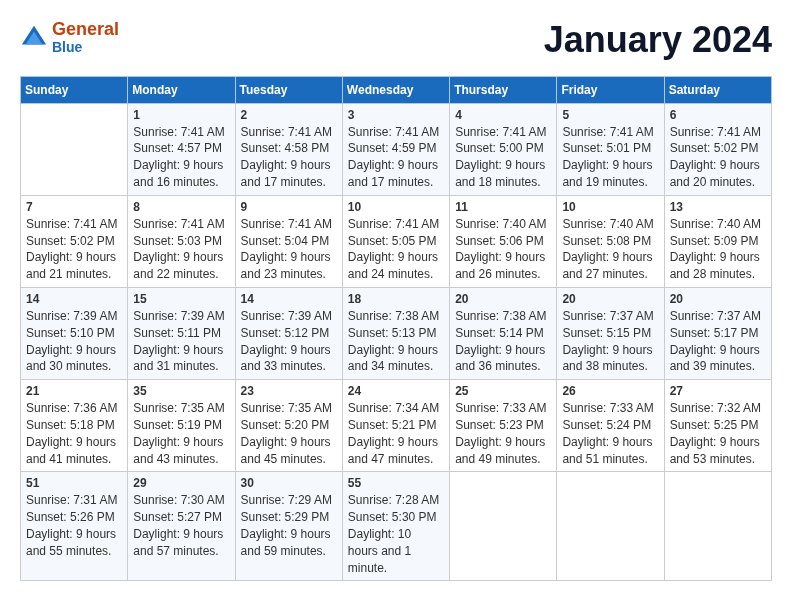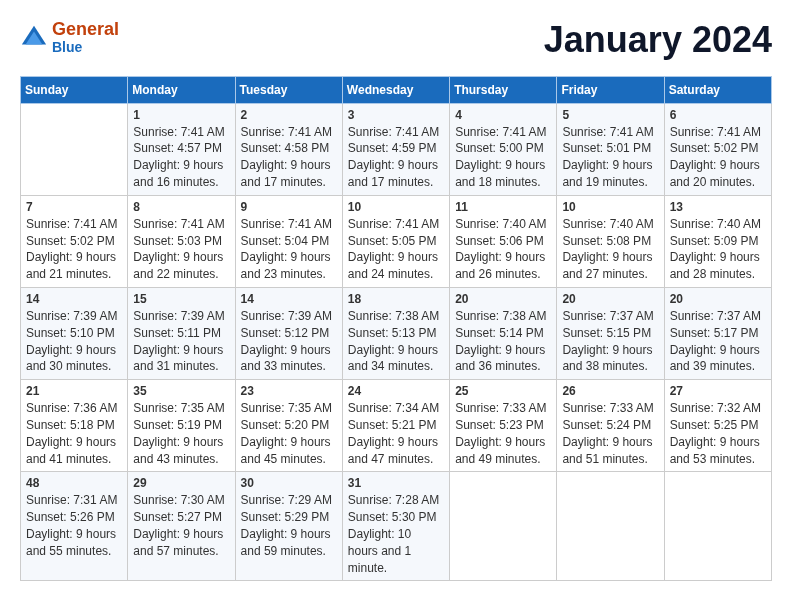--- a/index.html
+++ b/index.html
@@ -240,33 +240,33 @@
         <span class="day-number">26</span>
         <span class="day-info">Sunrise: 7:33 AM<br>Sunset: 5:24 PM<br>Daylight: 9 hours and 51 minutes.</span>
       </td>
         <td>
         <span class="day-number">27</span>
         <span class="day-info">Sunrise: 7:32 AM<br>Sunset: 5:25 PM<br>Daylight: 9 hours and 53 minutes.</span>
       </td>
       </tr>
       <tr>
         <td>
-        <span class="day-number">48</span>
+        <span class="day-number">51</span>
         <span class="day-info">Sunrise: 7:31 AM<br>Sunset: 5:26 PM<br>Daylight: 9 hours and 55 minutes.</span>
       </td>
         <td>
         <span class="day-number">29</span>
         <span class="day-info">Sunrise: 7:30 AM<br>Sunset: 5:27 PM<br>Daylight: 9 hours and 57 minutes.</span>
       </td>
         <td>
         <span class="day-number">30</span>
         <span class="day-info">Sunrise: 7:29 AM<br>Sunset: 5:29 PM<br>Daylight: 9 hours and 59 minutes.</span>
       </td>
         <td>
-        <span class="day-number">31</span>
+        <span class="day-number">55</span>
         <span class="day-info">Sunrise: 7:28 AM<br>Sunset: 5:30 PM<br>Daylight: 10 hours and 1 minute.</span>
       </td>
         <td class="empty"></td>
         <td class="empty"></td>
         <td class="empty"></td>
       </tr>
     </tbody>
 </table>
 
 </body></html>

